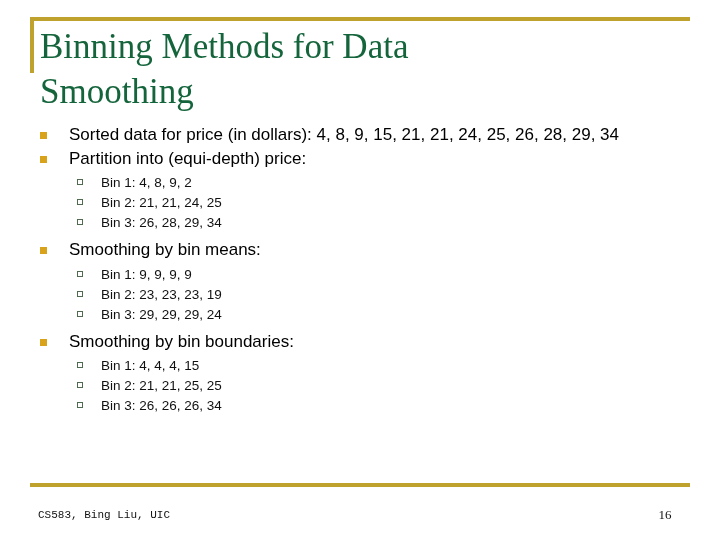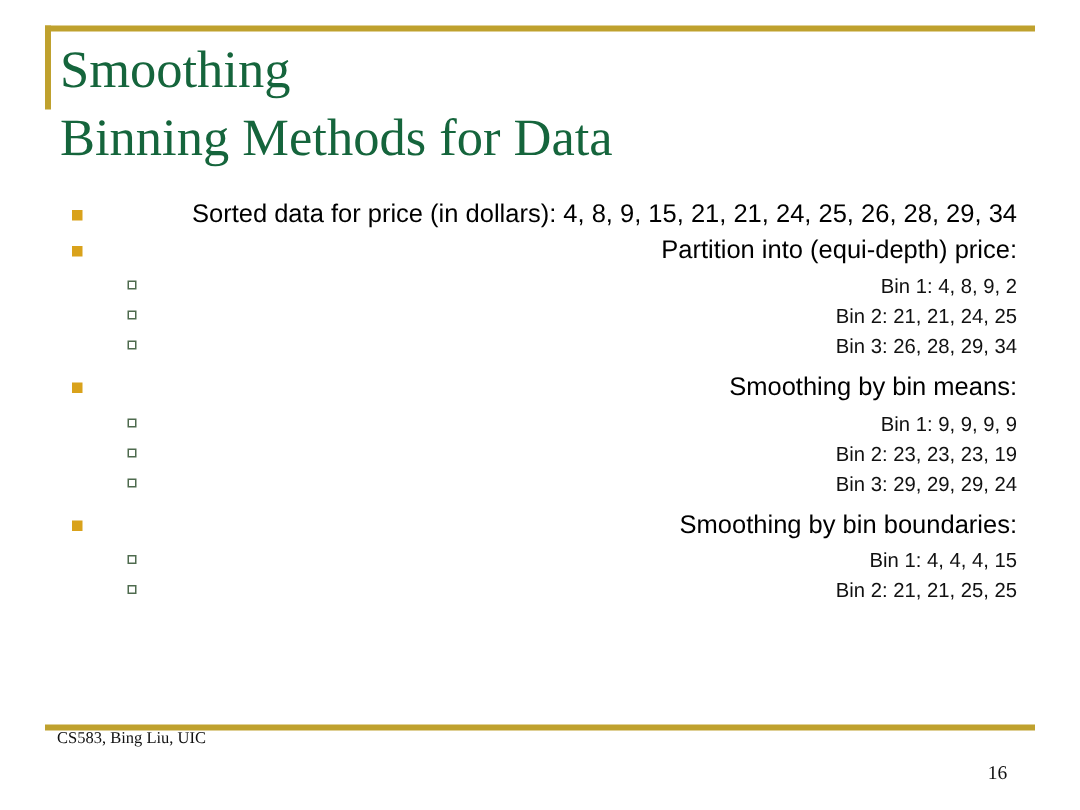--- a/index.html
+++ b/index.html
@@ -58,23 +58,22 @@
   
   .body-area {
     position: absolute;
     left: 30px;
     top: 120px;
     width: 660px;
   }
 
   ul.lvl1 {
     list-style: none;
-    margin: 12px;
+    margin: 4px;
     padding: 0;
-    text-align: right;
   }
   ul.lvl1 > li {
     position: relative;
     padding-left: 35px;
     font-size: 17px;
     line-height: 22.5px;
     color: #000000;
     margin: 0 0 1px 0;
   }
   ul.lvl1 > li > .marker1 {
@@ -109,22 +108,22 @@
     height: 6px;
     border: 1px solid #4e6b4e;
     background: #ffffff;
     box-sizing: border-box;
   }
 
   
   .footer-left {
     position: absolute;
     left: 38px;
-    top: 486px;
-    font-family: Liberation Serif, serif;
+    top: 509px;
+    font-family: Liberation Mono, monospace;
     font-size: 11px;
     color: #111111;
     white-space: nowrap;
   }
   .footer-right {
     position: absolute;
     left: 640px;
     top: 507px;
     width: 50px;
     text-align: center;
@@ -134,22 +133,22 @@
   }
 </style>
 </head>
 <body>
 
 <div class="rule-top"></div>
 <div class="rule-vert"></div>
 <div class="rule-bottom"></div>
 
 <div class="title">
+  <div>Binning Methods for Data</div>
   <div>Smoothing</div>
-  <div>Binning Methods for Data</div>
 </div>
 
 <div class="body-area">
   <ul class="lvl1">
 
     <li>
       <span class="marker1"></span>
       <span class="lvl1-text">Sorted data for price (in dollars): 4, 8, 9, 15, 21, 21, 24, 25, 26, 28, 29, 34</span>
     </li>
 
@@ -196,20 +195,24 @@
       <span class="lvl1-text">Smoothing by bin boundaries:</span>
       <ul class="lvl2">
         <li>
           <span class="marker2"></span>
           <span>Bin 1: 4, 4, 4, 15</span>
         </li>
         <li>
           <span class="marker2"></span>
           <span>Bin 2: 21, 21, 25, 25</span>
         </li>
+        <li>
+          <span class="marker2"></span>
+          <span>Bin 3: 26, 26, 26, 34</span>
+        </li>
       </ul>
     </li>
 
   </ul>
 </div>
 
 <div class="footer-left">CS583, Bing Liu, UIC</div>
 <div class="footer-right">16</div>
 
 </body></html>

